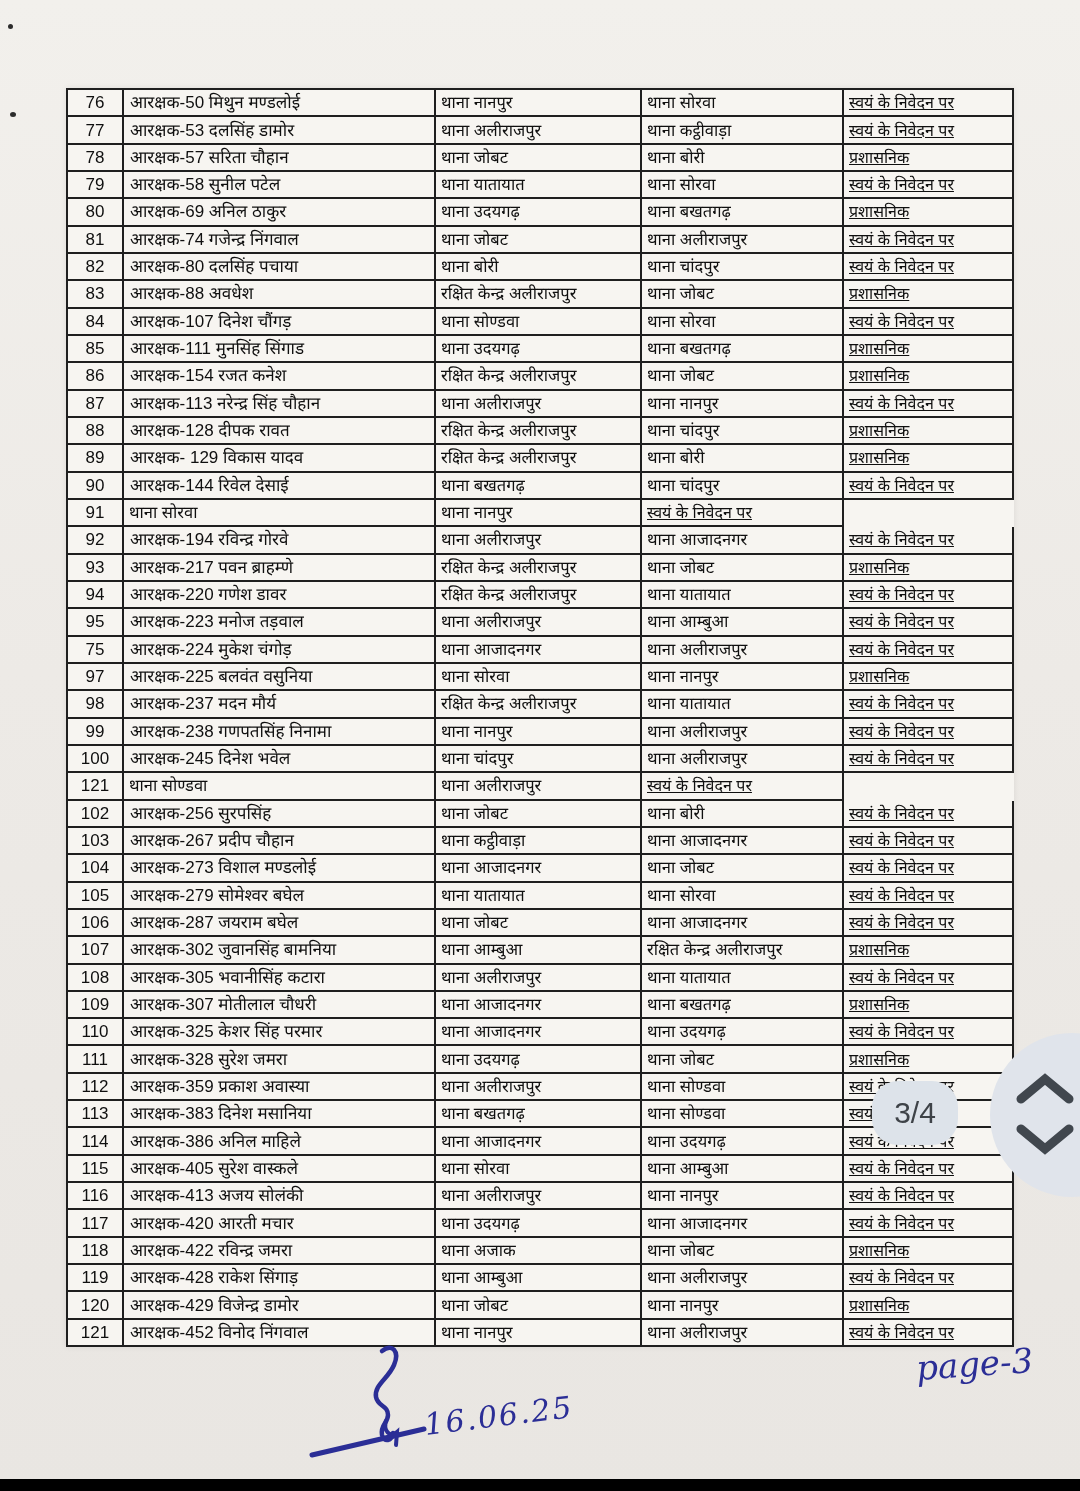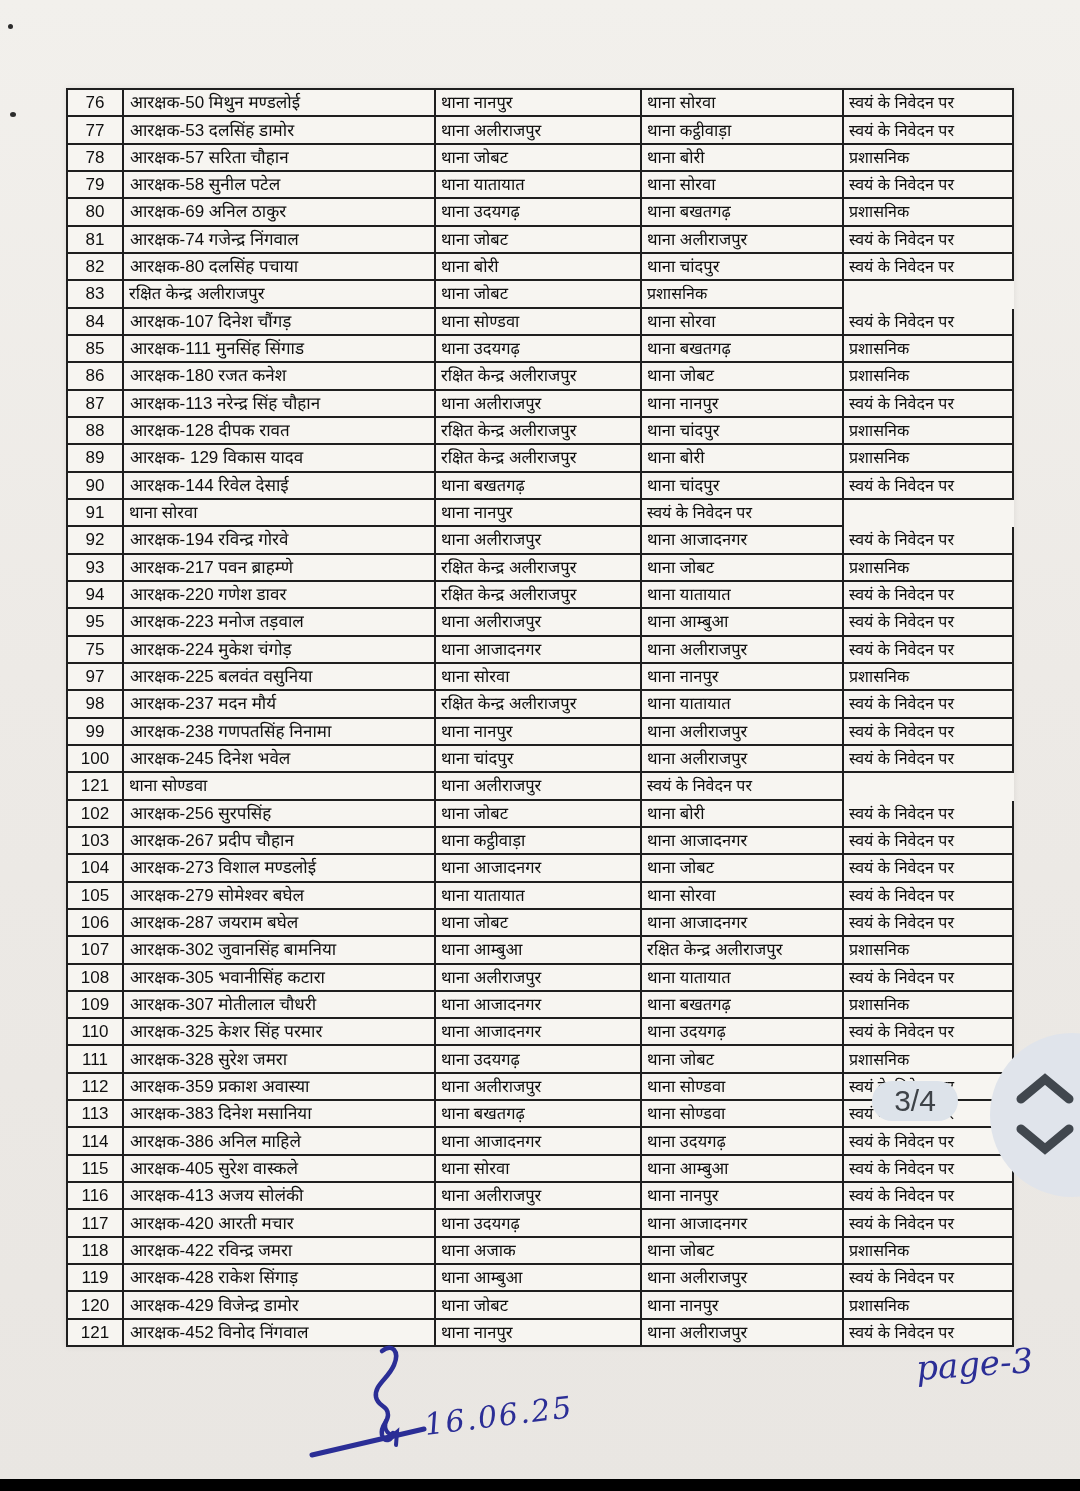--- a/index.html
+++ b/index.html
@@ -46,21 +46,21 @@
     display:flex;align-items:center;
     padding:0 6px;
     font-size:17px;
     color:#0f0f0f;
     white-space:nowrap;
     overflow:hidden;
     line-height:27px;
   }
   .cell.c0{justify-content:center;padding:0 2px;}
   .cell.c2,.cell.c3{font-size:16.5px;padding:0 5px;}
-  .cell.c4{font-size:16px;padding:0 5px;}
+  .cell.c4{font-size:16px;padding:0 5px;text-decoration:underline;}
 
   
   .hw{
     position:absolute;
     color:var(--ink-blue);
     font-family:"DejaVu Serif", serif;
     font-style:italic;
   }
   .hw.date{
     left:424px;top:1398px;
@@ -71,21 +71,21 @@
   .hw.pagelabel{
     left:916px;top:1344px;
     font-size:34px;
     transform:rotate(-4deg);
   }
   .signature{position:absolute;left:290px;top:1335px;}
 
   
   .page-badge{
     position:absolute;left:872px;top:1081px;
-    width:86px;height:40px;
+    width:86px;height:64px;
     background:var(--badge-bg);
     border-radius:26px;
     display:flex;align-items:center;justify-content:center;
     font-size:30px;color:var(--badge-text);
     z-index:5;
   }
   .scroll-fab{
     position:absolute;left:990px;top:1033px;
     width:164px;height:164px;border-radius:50%;
     background:var(--fab-bg);
@@ -150,41 +150,42 @@
       </div>
       <div class="row">
         <div class="cell c0">82</div>
         <div class="cell c1">आरक्षक-80  दलसिंह पचाया</div>
         <div class="cell c2">थाना बोरी</div>
         <div class="cell c3">थाना चांदपुर</div>
         <div class="cell c4">स्वयं के निवेदन पर</div>
       </div>
       <div class="row">
         <div class="cell c0">83</div>
+        <div class="cell c1">आरक्षक-88  अवधेश</div>
         <div class="cell c2">रक्षित केन्द्र अलीराजपुर</div>
         <div class="cell c3">थाना जोबट</div>
         <div class="cell c4">प्रशासनिक</div>
       </div>
       <div class="row">
         <div class="cell c0">84</div>
         <div class="cell c1">आरक्षक-107 दिनेश चौंगड़</div>
         <div class="cell c2">थाना सोण्डवा</div>
         <div class="cell c3">थाना सोरवा</div>
         <div class="cell c4">स्वयं के निवेदन पर</div>
       </div>
       <div class="row">
         <div class="cell c0">85</div>
         <div class="cell c1">आरक्षक-111 मुनसिंह सिंगाड</div>
         <div class="cell c2">थाना उदयगढ़</div>
         <div class="cell c3">थाना बखतगढ़</div>
         <div class="cell c4">प्रशासनिक</div>
       </div>
       <div class="row">
         <div class="cell c0">86</div>
-        <div class="cell c1">आरक्षक-180 रजत कनेश</div>
+        <div class="cell c1">आरक्षक-154 रजत कनेश</div>
         <div class="cell c2">रक्षित केन्द्र अलीराजपुर</div>
         <div class="cell c3">थाना जोबट</div>
         <div class="cell c4">प्रशासनिक</div>
       </div>
       <div class="row">
         <div class="cell c0">87</div>
         <div class="cell c1">आरक्षक-113 नरेन्द्र सिंह चौहान</div>
         <div class="cell c2">थाना अलीराजपुर</div>
         <div class="cell c3">थाना नानपुर</div>
         <div class="cell c4">स्वयं के निवेदन पर</div>

